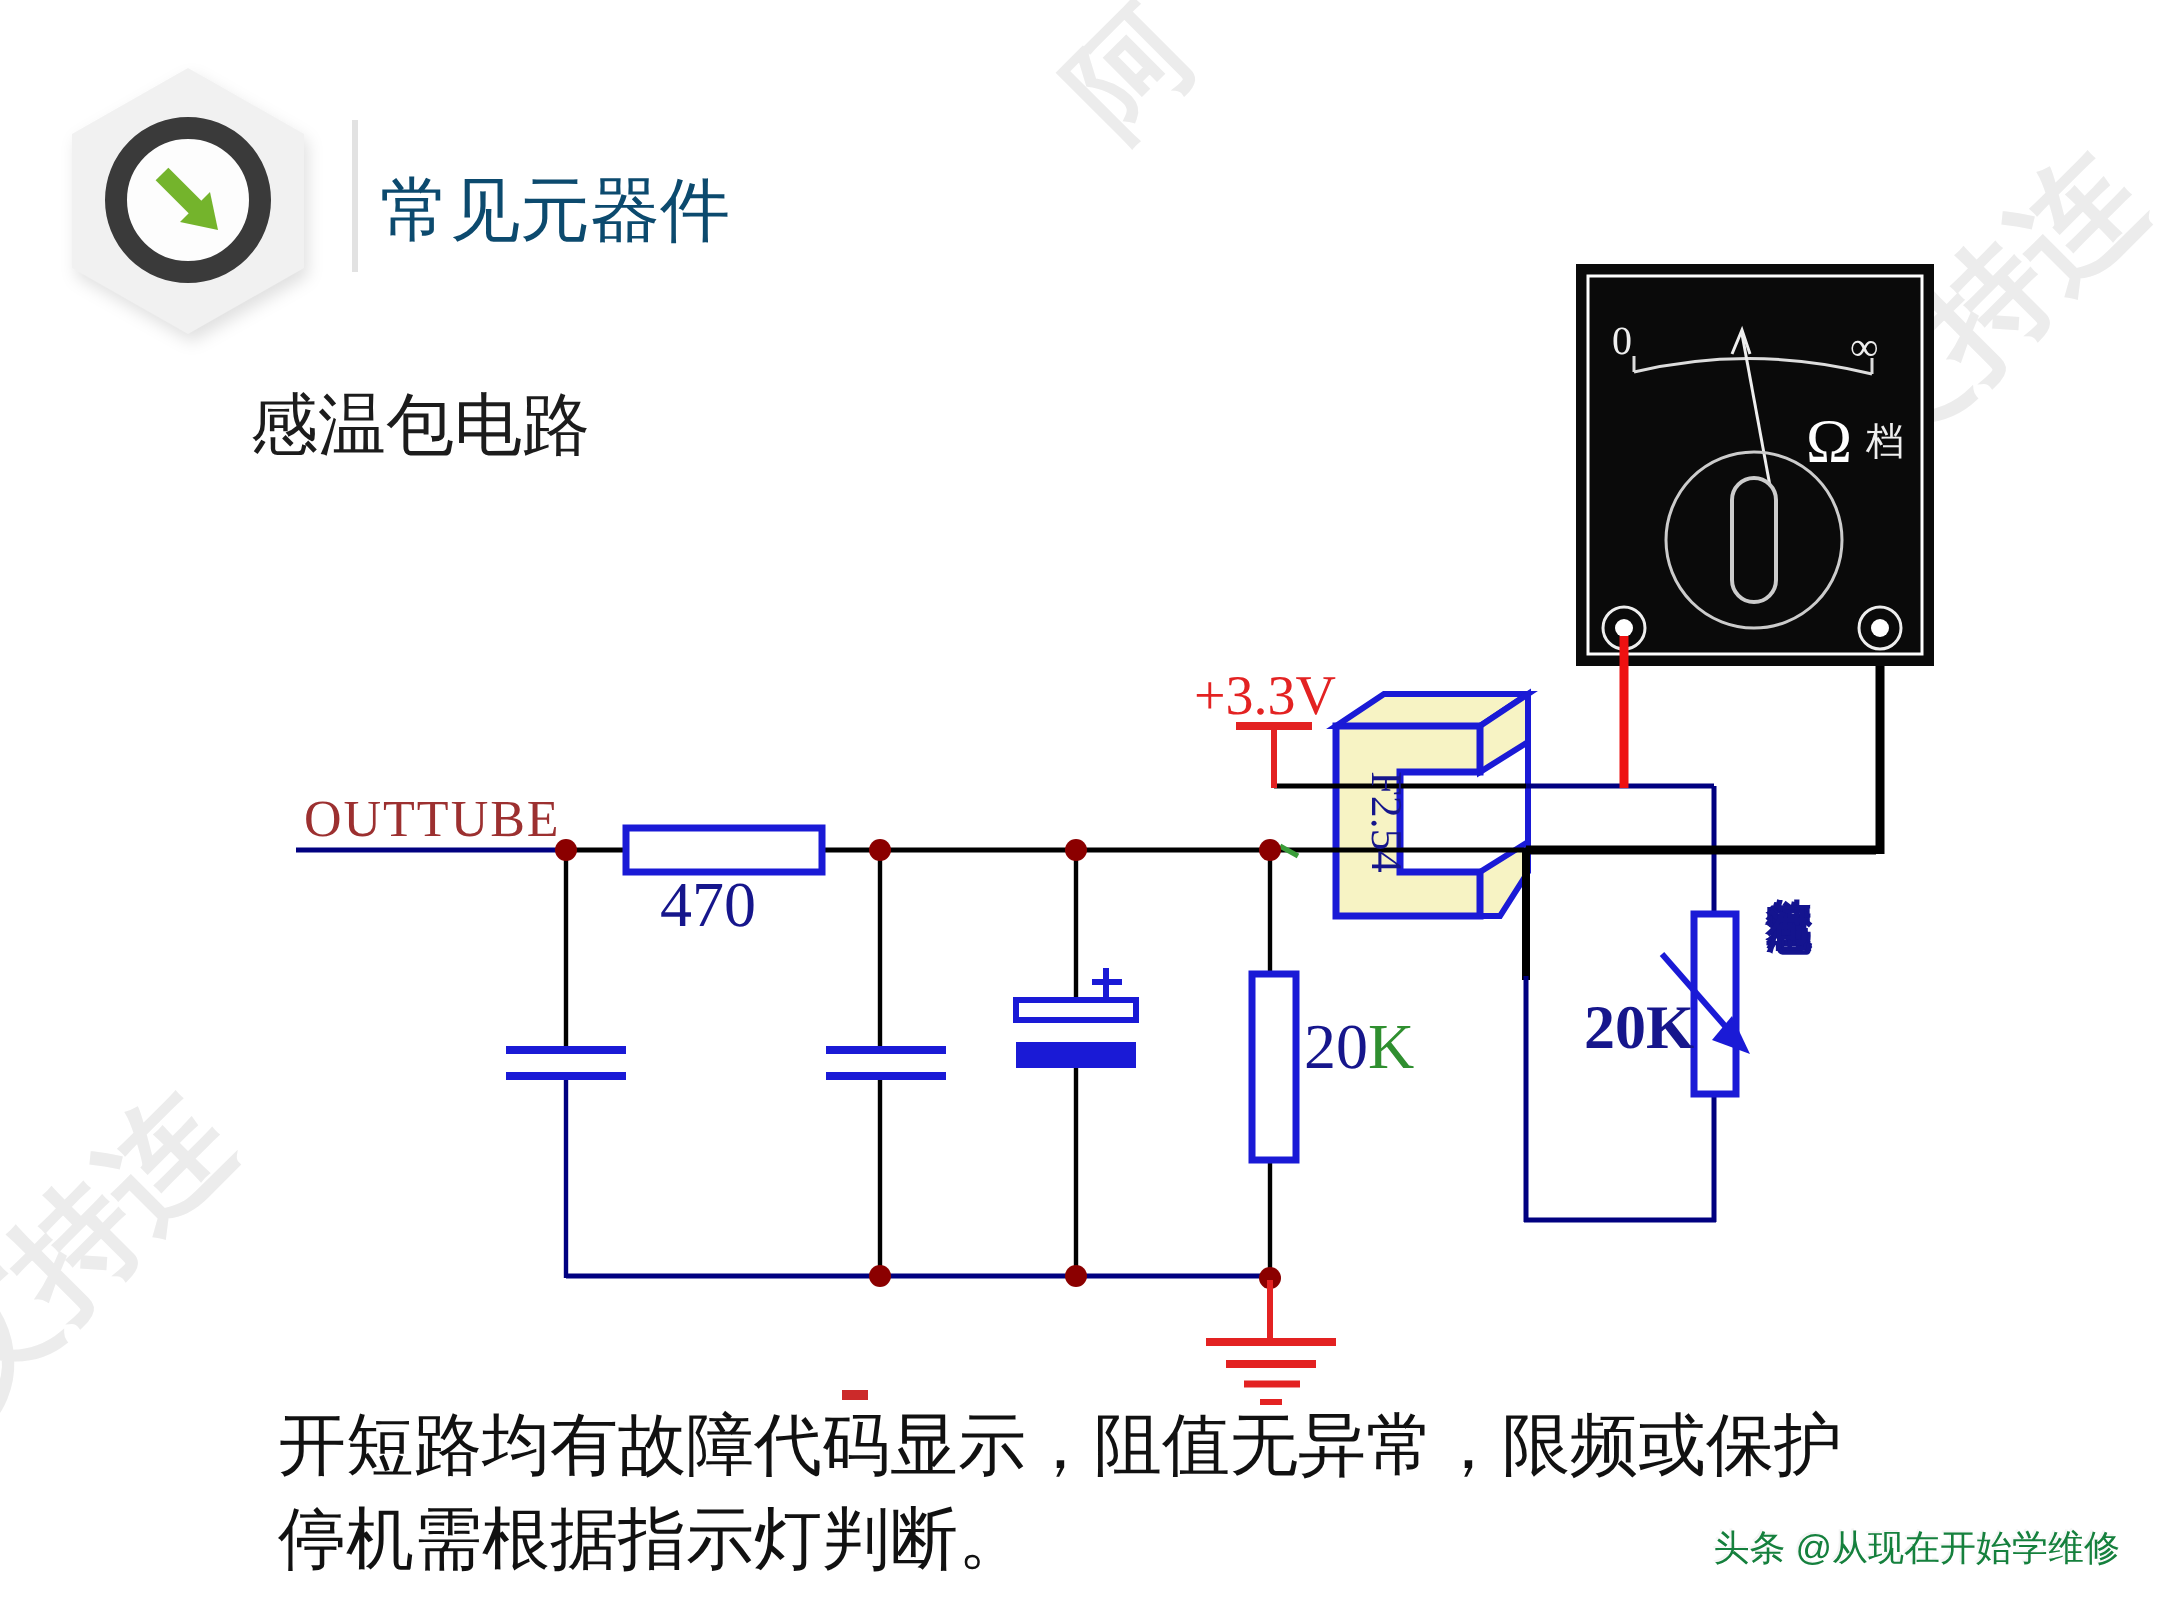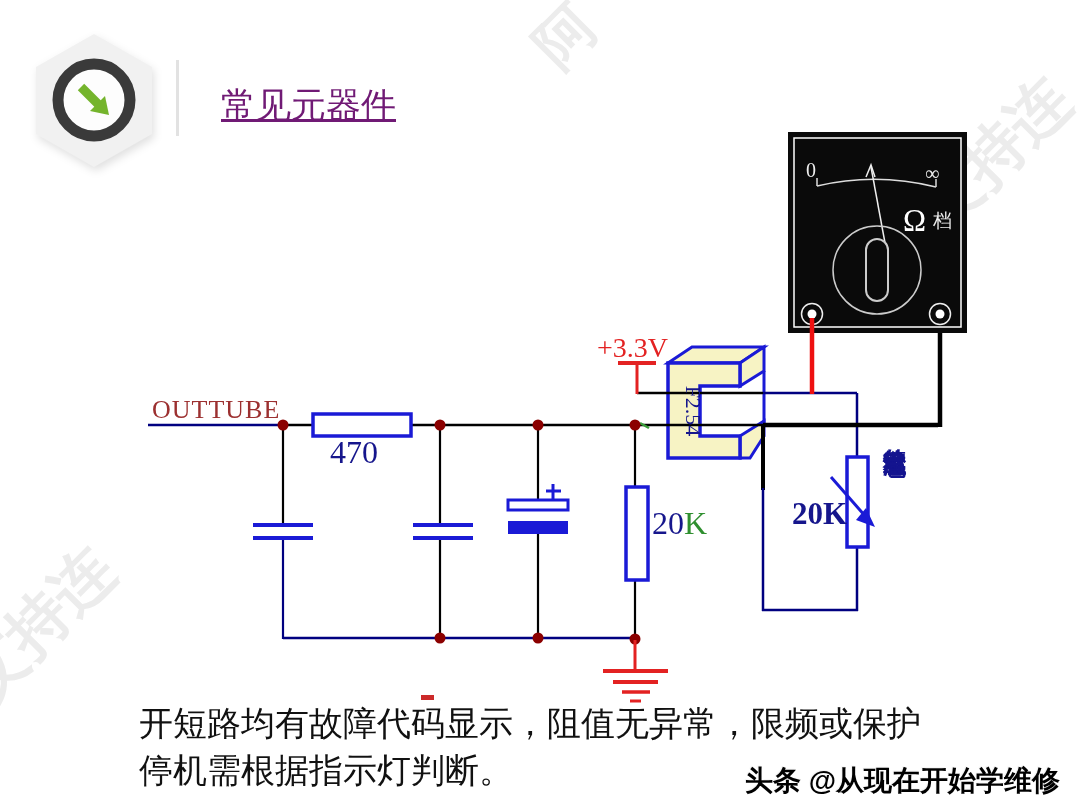--- a/index.html
+++ b/index.html
@@ -7,34 +7,34 @@
           font-family:"Liberation Sans",sans-serif;}
   
   .wm{position:absolute;color:#ececec;font-weight:700;z-index:1;white-space:nowrap;
       transform-origin:left center;user-select:none;}
   .wm-top{left:545px;top:18px;font-size:58px;transform:rotate(-45deg);}
   .wm-right{left:928px;top:178px;font-size:62px;transform:rotate(-45deg);}
   .wm-left{left:-28px;top:648px;font-size:62px;transform:rotate(-45deg);}
   
   .badge{position:absolute;left:26px;top:28px;z-index:3;filter:drop-shadow(2px 4px 4px rgba(0,0,0,.12));}
   .divider{position:absolute;left:176px;top:60px;width:3px;height:76px;background:#e2e2e2;z-index:3;}
-  .title{position:absolute;left:221px;top:82px;font-size:35px;font-weight:500;color:#701a75;z-index:3;text-decoration:underline;}
+  .title{position:absolute;left:190px;top:82px;font-size:35px;font-weight:500;color:#0c4a6e;z-index:3;}
   .subtitle{position:absolute;left:125px;top:190px;font-size:34px;font-weight:500;color:#1c1c1c;z-index:3;}
   
   .circuit{position:absolute;left:0;top:0;z-index:2;}
   .t-serif{font-family:"Liberation Serif",serif;}
   
   .sensor-label{position:absolute;left:883px;top:430px;height:172px;z-index:4;
       writing-mode:vertical-rl;text-orientation:upright;font-size:23px;font-weight:700;
       color:#14148f;letter-spacing:1px;line-height:1;}
   
   .note{position:absolute;left:139px;top:700px;width:860px;font-size:34px;font-weight:500;
       color:#111;line-height:47px;z-index:3;}
   .red-mark{position:absolute;left:421px;top:695px;width:13px;height:5px;background:#cc2a2a;z-index:4;}
-  .byline{position:absolute;right:20px;top:762px;font-size:28px;font-weight:700;color:#000000;
+  .byline{position:absolute;right:20px;top:762px;font-size:18px;font-weight:400;color:#15803d;
       text-shadow:2px 2px 0 #ffffff,-1px -1px 0 #f5f5f5;z-index:3;white-space:nowrap;}
 </style>
 </head>
 <body>
 
 <div class="canvas">
 
   <div class="wm wm-top">阿</div>
   <div class="wm wm-right">支持连</div>
   <div class="wm wm-left">艾持连</div>
@@ -42,20 +42,21 @@
   <svg class="badge" width="140" height="145" viewBox="0 0 140 145">
     <polygon points="68,6 126,39 126,106 68,139 10,106 10,39" fill="#f1f1f1"></polygon>
     <circle cx="68" cy="72" r="36" fill="#fdfdfd" stroke="#3a3a3a" stroke-width="11"></circle>
     <g>
       <line x1="55" y1="59" x2="73" y2="77" stroke="#74b42c" stroke-width="9"></line>
       <polygon points="83,87 64,83 79,68" fill="#74b42c"></polygon>
     </g>
   </svg>
   <div class="divider"></div>
   <div class="title">常见元器件</div>
+  <div class="subtitle">感温包电路</div>
 
   <svg class="circuit" width="1080" height="810" viewBox="0 0 1080 810">
 
     <g>
       <path d="M668,363 L692,347 L764,347 L740,363 Z" fill="#f7f3c4" stroke="#1a1ad6" stroke-width="3"></path>
       <path d="M740,363 L764,347 L764,371 L740,386 Z" fill="#f7f3c4" stroke="#1a1ad6" stroke-width="3"></path>
       <line x1="764" y1="371" x2="764" y2="424" stroke="#1a1ad6" stroke-width="3"></line>
       <path d="M740,436 L764,421 L764,436 L750,458 L740,458 Z" fill="#f7f3c4" stroke="#1a1ad6" stroke-width="3"></path>
       <path d="M668,363 L740,363 L740,386 L700,386 L700,436 L740,436 L740,458 L668,458 Z" fill="#f7f3c4" stroke="#1a1ad6" stroke-width="3.5"></path>
     </g>

